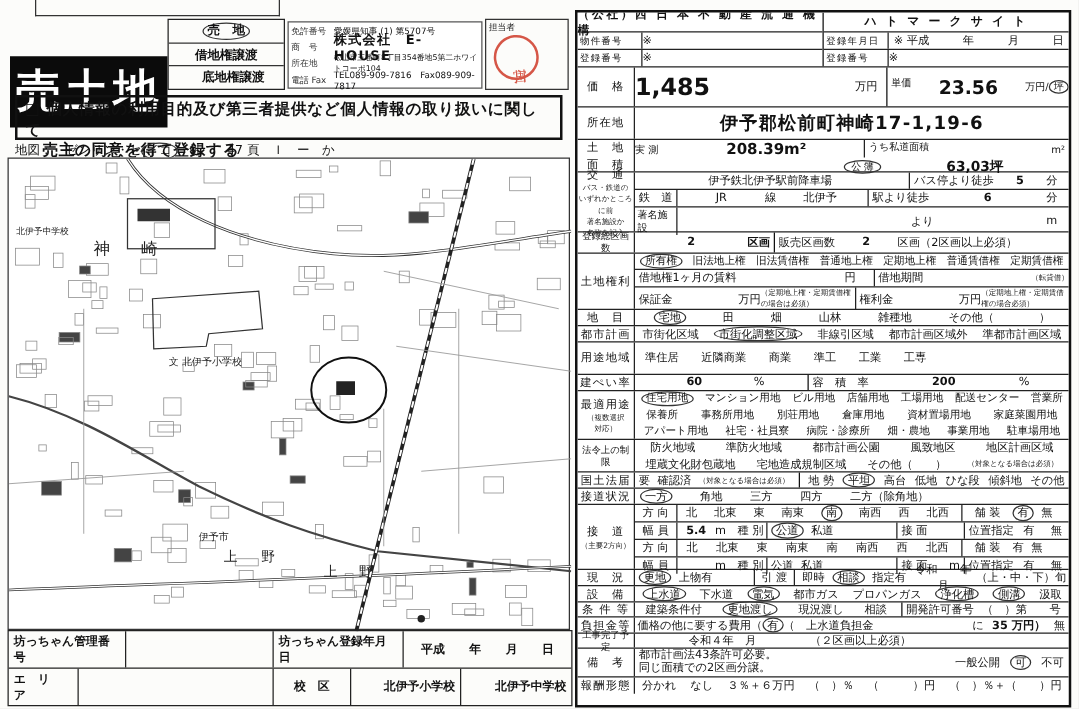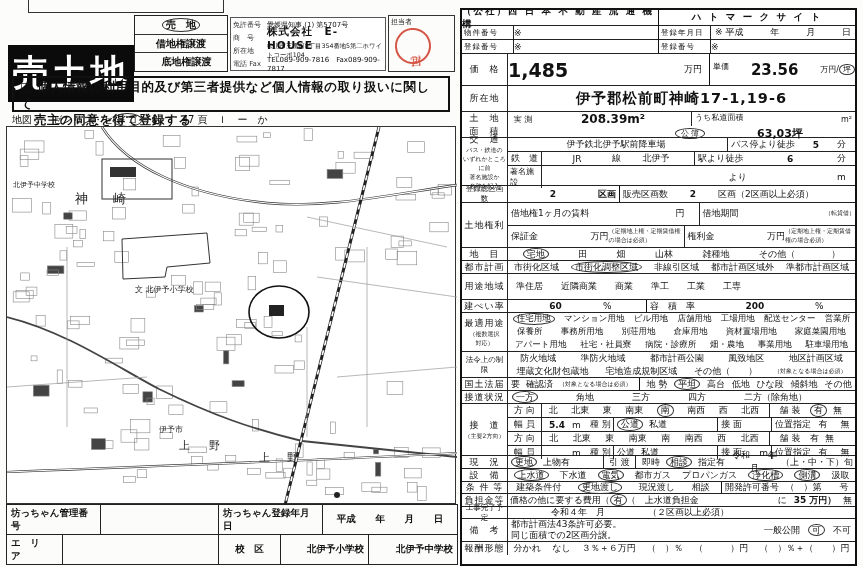--- a/index.html
+++ b/index.html
@@ -370,21 +370,21 @@
       <div class="bignum" style="flex:1;text-align:center;font-size:14.5px;letter-spacing:1px">伊予郡松前町神崎17-1,19-6</div>
     </div>
 
     <div class="grp" style="height:26px">
       <div class="lbl">
           <span>土　地</span>
           <span>面　積</span>
         </div>
       <div class="rows">
         <div class="r" style="flex:1;border-bottom:none">
-          <span class="small8" style="width:30px;text-align:center">実 測</span>
+          <span class="small8" style="width:30px;">実 測</span>
           <span class="bignum" style="width:150px;text-align:center;font-size:12px">208.39m²</span>
           <div class="vs"></div>
           <span class="small8" style="align-self:flex-start">うち私道面積</span>
           <span style="flex:1"></span>
           <span class="small8" style="margin-right:3px">m²</span>
         </div>
         <div class="r" style="flex:1;border-bottom:none">
           <span class="circ small8" style="width:30px;text-align:center">公 簿</span>
           <span class="bignum" style="width:150px;text-align:center;font-size:11px">63,03坪</span>
         </div>
@@ -433,20 +433,31 @@
       <span style="font-weight:bold">区画</span>
       <div class="vsb"></div>
       <span>販売区画数</span>
       <span class="ctr bignum" style="width:50px">2</span>
       <span>区画（2区画以上必須）</span>
     </div>
 
     <div class="grp" style="height:45px">
       <div class="lbl">土地権利</div>
       <div class="rows">
+        <div class="r" style="flex:1">
+          <div class="opts just" style="font-size:8.5px">
+              <span class="circ">所有権</span>
+              <span>旧法地上権</span>
+              <span>旧法賃借権</span>
+              <span>普通地上権</span>
+              <span>定期地上権</span>
+              <span>普通賃借権</span>
+              <span>定期賃借権</span>
+            </div>
+        </div>
         <div class="r" style="flex:1">
           <span style="padding-left:3px">借地権1ヶ月の賃料</span>
           <span style="flex:1"></span>
           <span style="width:20px">円</span>
           <div class="vs"></div>
           <span>借地期間</span>
           <span style="flex:1"></span>
           <span class="tiny">（転貸借）</span>
         </div>
         <div class="r" style="flex:1">
@@ -590,21 +601,21 @@
           <span>高台</span>
           <span>低地</span>
           <span>ひな段</span>
           <span>傾斜地</span>
           <span>その他</span>
         </div>
     </div>
 
     <div class="r" style="height:13px">
       <div class="lbl">接道状況</div>
-      <div class="opts" style="flex:1;justify-content:flex-start;column-gap:38px;padding-left:4px">
+      <div class="opts" style="flex:1;justify-content:flex-start;column-gap:22px;padding-left:4px">
           <span class="circ">一方</span>
           <span>角地</span>
           <span>三方</span>
           <span>四方</span>
           <span>二方（除角地）</span>
         </div>
     </div>
 
     <div class="grp" style="height:52px">
       <div class="lbl">

